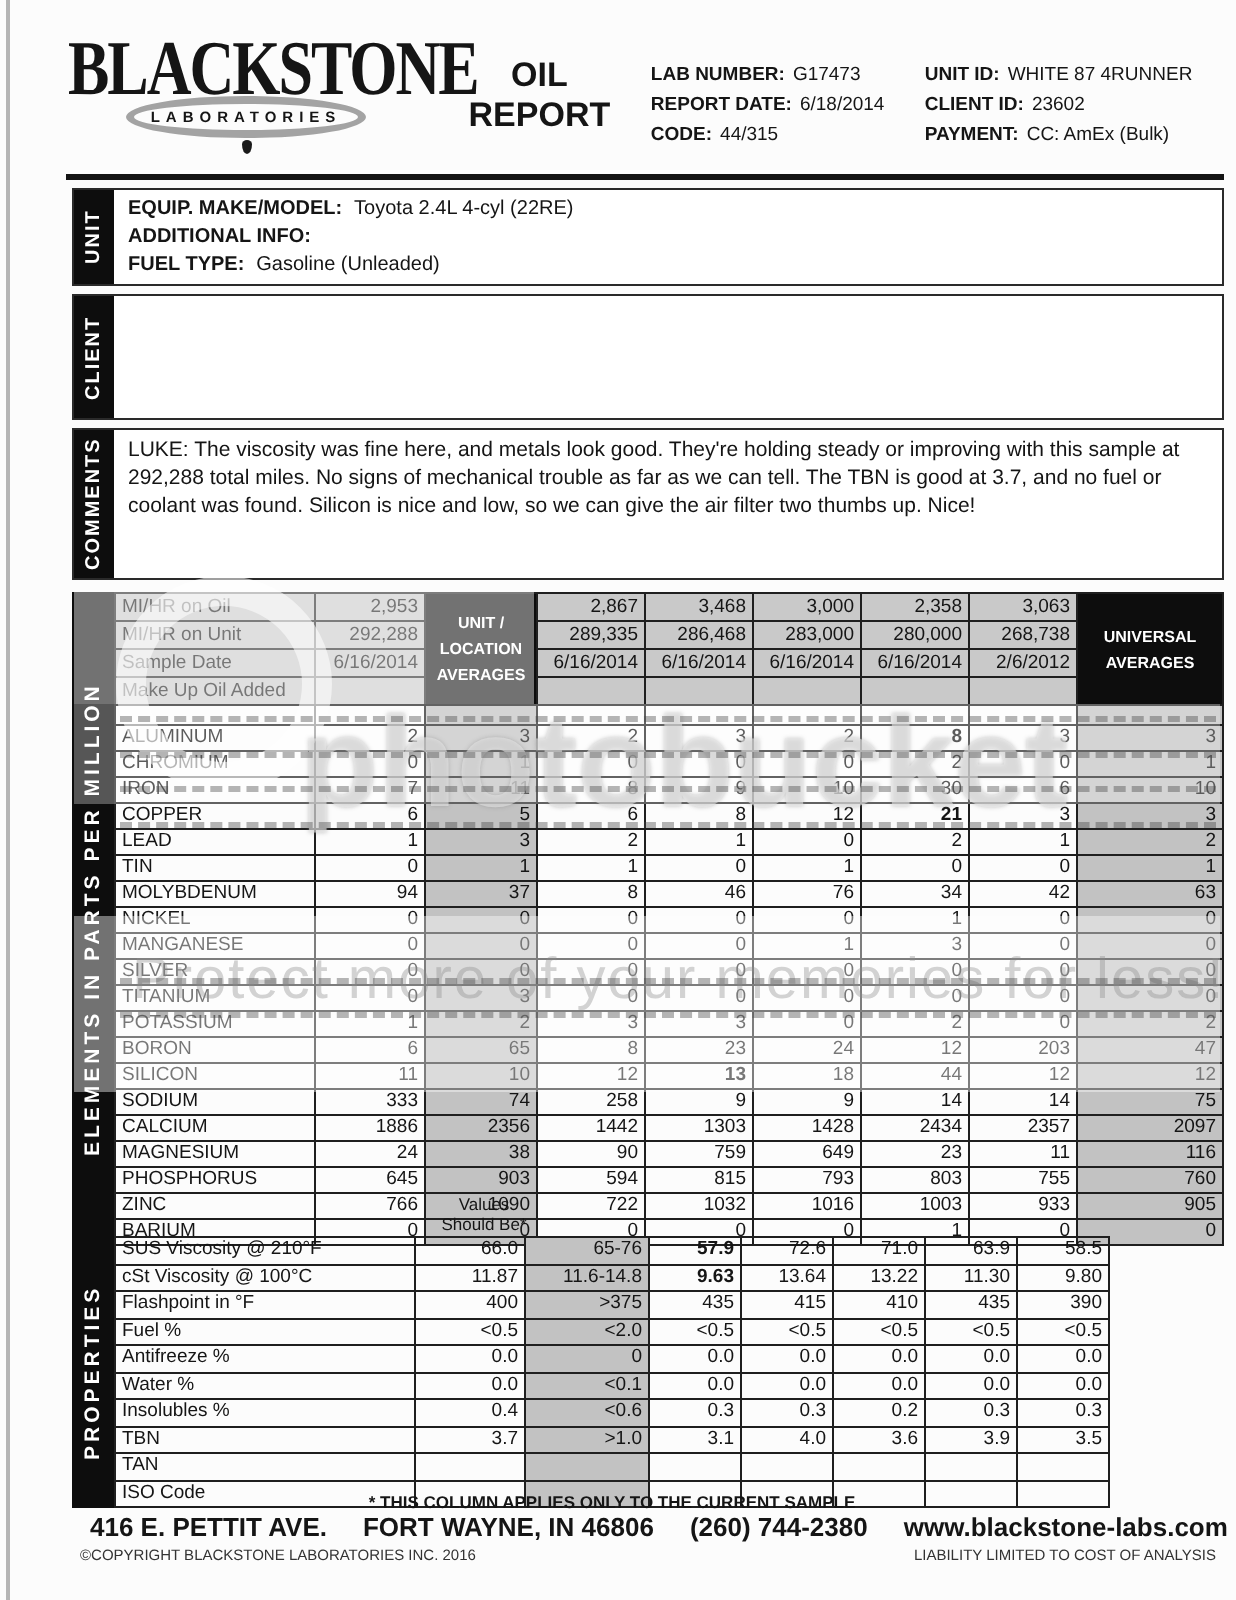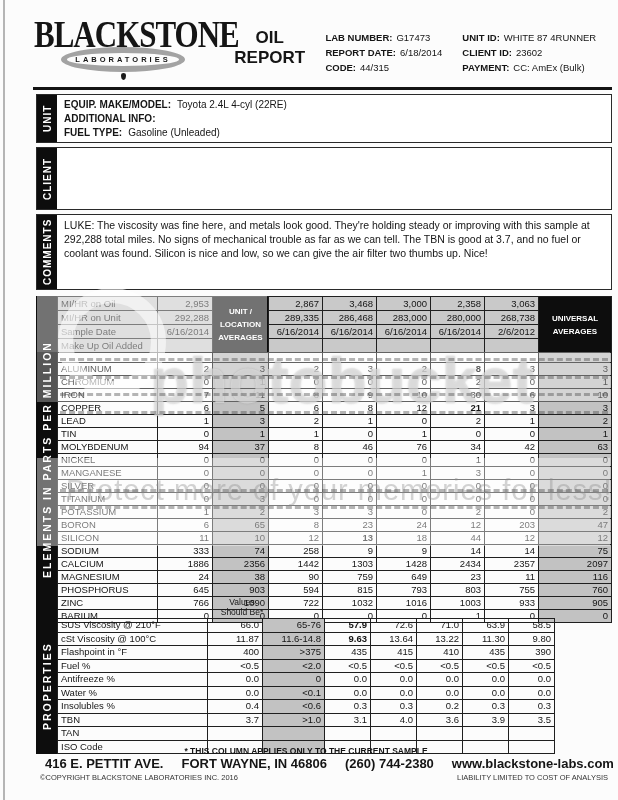--- a/index.html
+++ b/index.html
@@ -5,21 +5,21 @@
   html,body{margin:0;padding:0;background:#e8e8e8;}
   .page{position:relative;width:618px;height:800px;background:#fcfcfc;
         font-family:"Liberation Sans",sans-serif;color:#151515;overflow:hidden;}
   .scan-edge{position:absolute;left:3px;top:0;width:2px;height:800px;background:#b5b5b5;}
 
   
   .hdr{position:absolute;top:12px;left:34px;width:578px;display:flex;}
   .logo{width:178px;text-align:center;}
   .logo-main{font-family:"Liberation Serif",serif;font-weight:bold;font-size:31px;
              letter-spacing:-1px;transform:scaleY(1.25);transform-origin:top;}
-  .logo-oval{display:inline-block;margin-top:-10px;background:#fcfcfc;border:6px solid #a3a3a3;
+  .logo-oval{display:inline-block;margin-top:-10px;background:#fcfcfc;border:4px solid #a3a3a3;
              border-radius:50%;font-size:7.5px;font-weight:bold;letter-spacing:3px;
              padding:2px 8px;position:relative;z-index:2;}
   .logo-drop{width:5px;height:7px;background:#1a1a1a;margin:1px auto 0;
              border-radius:50% 50% 50% 50%/30% 30% 70% 70%;}
   .rep-title{width:102px;margin:16px 8px 0 10px;text-align:center;font-weight:bold;
              font-size:17px;line-height:20px;}
   .hdr-col{margin-top:18px;font-size:9.5px;line-height:15px;}
   .hdr-col1{width:140px;}
   .hdr-col2{width:160px;margin-left:6px;}
   .hdr-field{display:flex;white-space:nowrap;}

